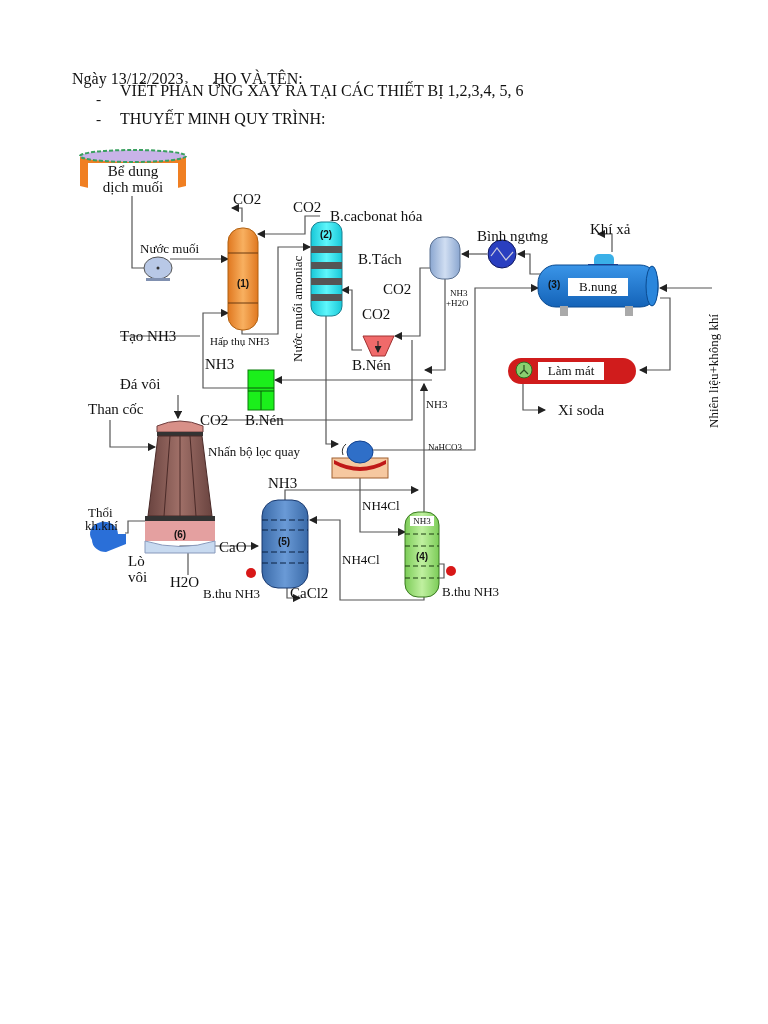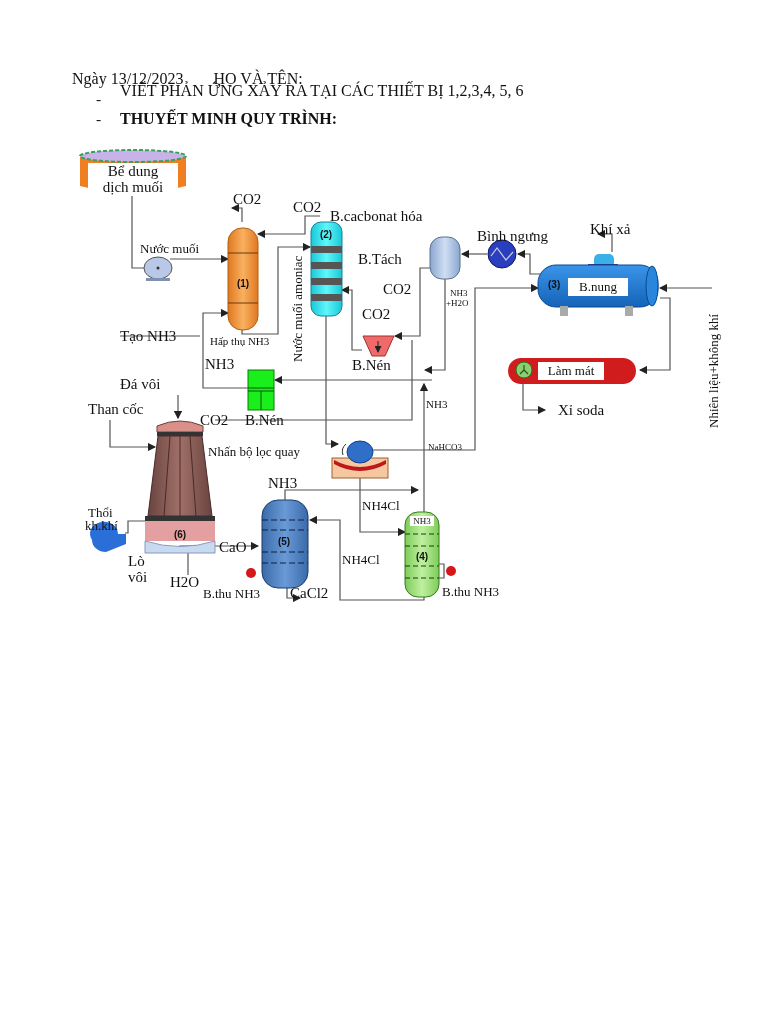--- a/index.html
+++ b/index.html
@@ -20,21 +20,21 @@
 <body>
 
 <div class="hdr" style="left:72px; top:70px;">
   <span>Ngày 13/12/2023</span>
   <span style="display:inline-block; width:22px;"></span>
   <span>HỌ VÀ TÊN:</span>
 </div>
 <div class="dash" style="left:96px; top:90px;">-</div>
 <div class="hdr" style="left:120px; top:82px;">VIẾT PHẢN ỨNG XẢY RA TẠI CÁC THIẾT BỊ 1,2,3,4, 5, 6</div>
 <div class="dash" style="left:96px; top:110px;">-</div>
-<div class="hdr" style="left:120px; top:110px;font-weight:bold;">THUYẾT MINH QUY TRÌNH:</div>
+<div class="hdr" style="left:120px; top:110px;">THUYẾT MINH QUY TRÌNH:</div>
 
 <svg id="diagram" width="768" height="1024" viewBox="0 0 768 1024">
   <defs>
     <marker id="arr" markerWidth="7" markerHeight="7" refX="6" refY="3.5" orient="auto">
       <path d="M0,0 L7,3.5 L0,7 z" fill="#222"></path>
     </marker>
     <linearGradient id="gOrange" x1="0" x2="1">
       <stop offset="0" stop-color="#e07820"></stop>
         <stop offset="0.5" stop-color="#f8b060"></stop>
         <stop offset="1" stop-color="#e07820"></stop>

